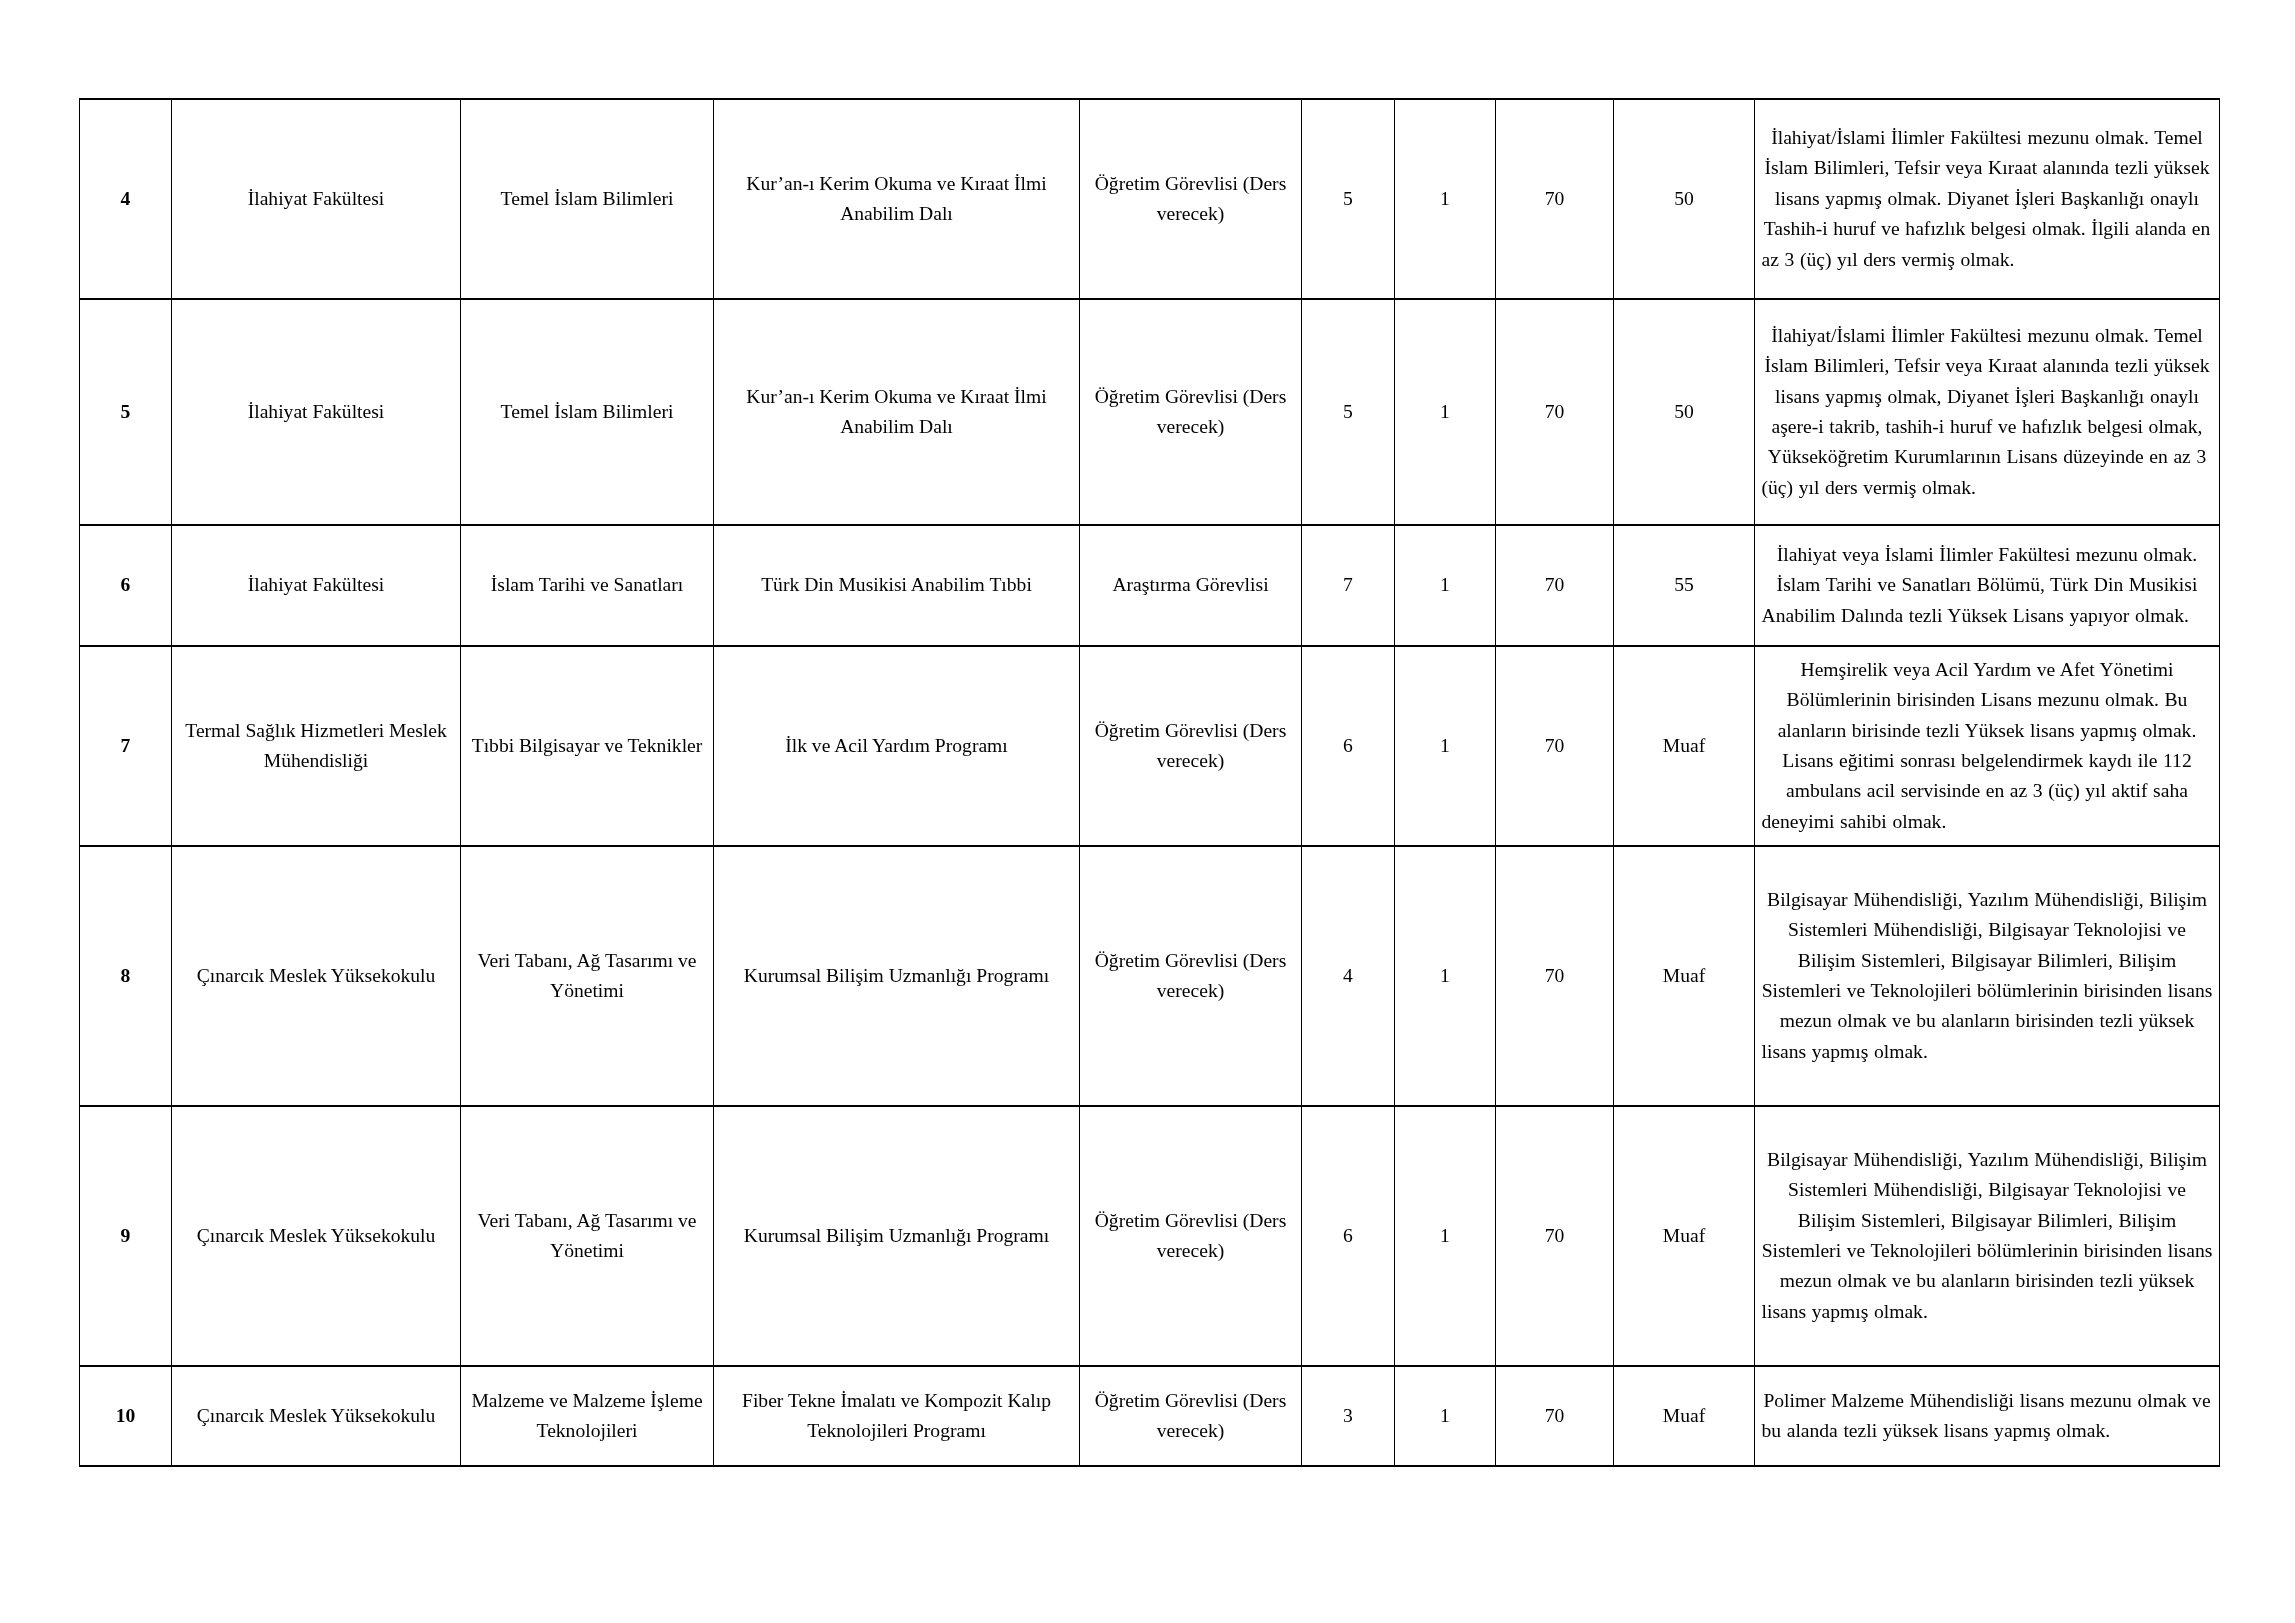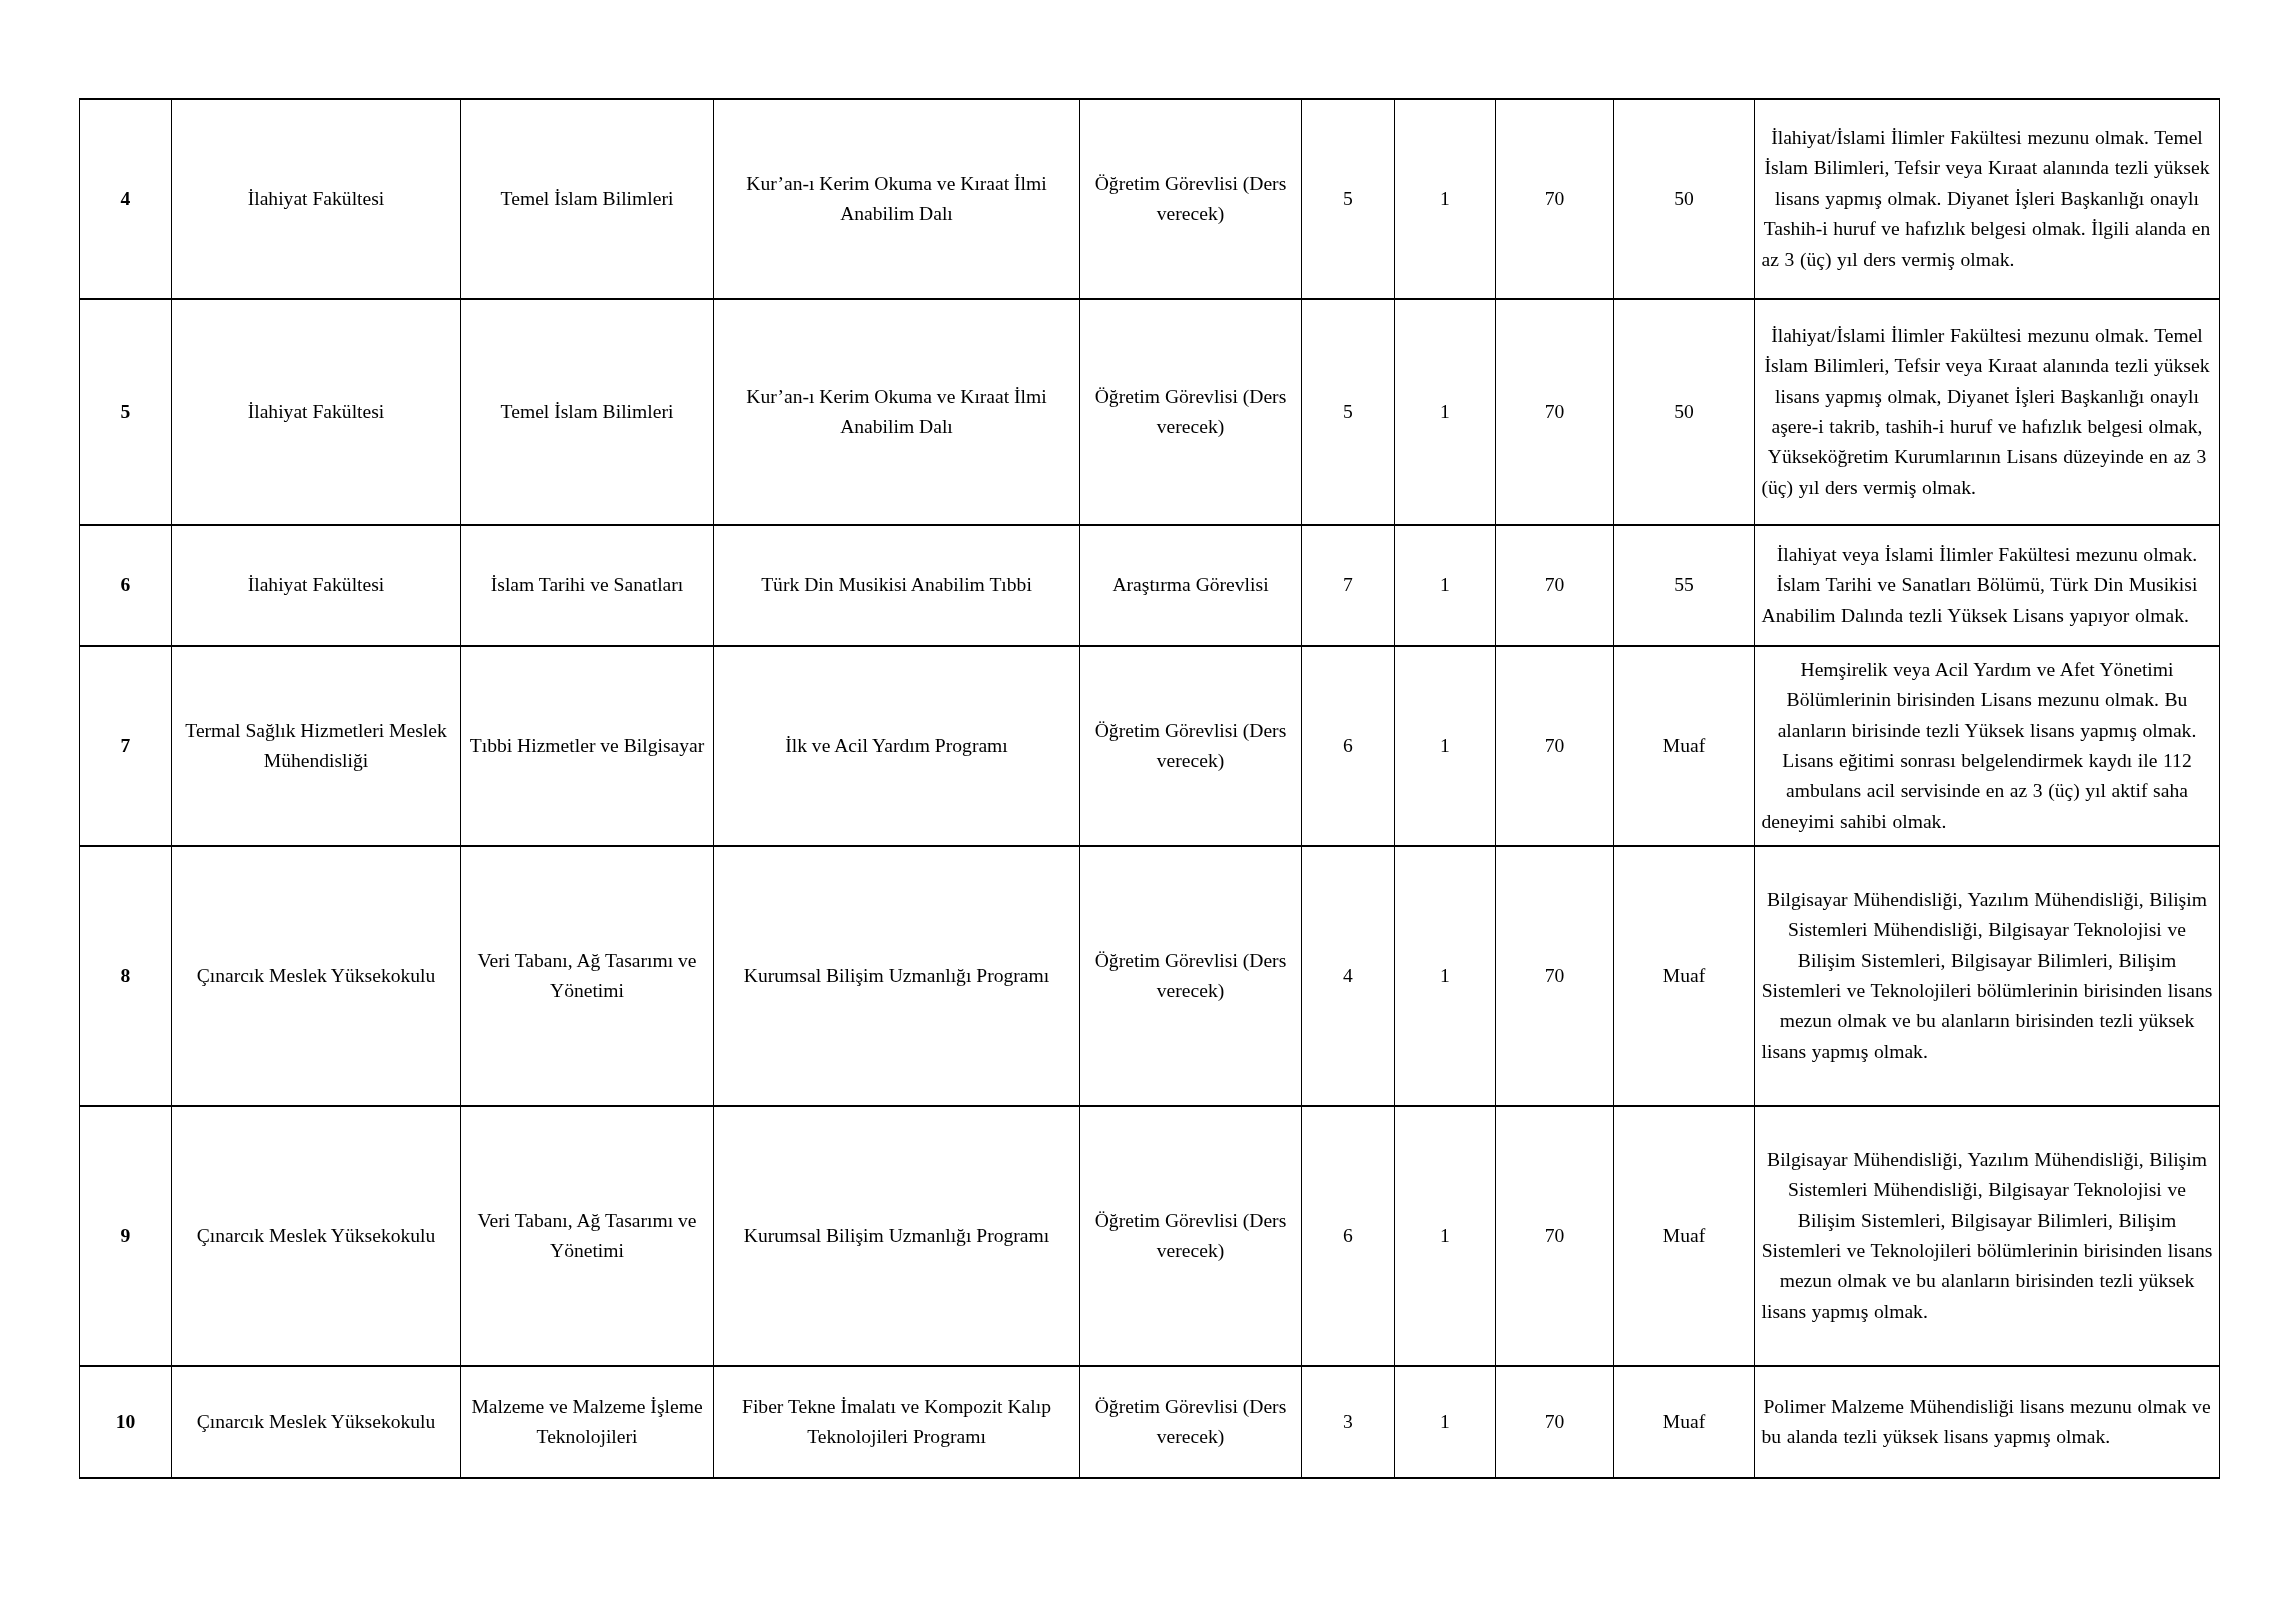--- a/index.html
+++ b/index.html
@@ -37,21 +37,21 @@
     overflow: hidden;
     word-wrap: break-word;
   }
   
   tbody tr:nth-child(1) { height: 200px; }
   tbody tr:nth-child(2) { height: 226px; }
   tbody tr:nth-child(3) { height: 121px; }
   tbody tr:nth-child(4) { height: 200px; }
   tbody tr:nth-child(5) { height: 260px; }
   tbody tr:nth-child(6) { height: 260px; }
-  tbody tr:nth-child(7) { height: 112px; }
+  tbody tr:nth-child(7) { height: 100px; }
 
   td.c-no {
     font-weight: bold;
     font-size: 20px;
   }
   td.c-faculty  { padding: 2.6px 26px; }
   td.c-dept     { padding: 2.6px 19.6px; margin-top: 45px; }
   td.c-program  { padding: 2.6px 44px; }
   td.c-position { padding: 2.6px 26px; }
   td.c-req {
@@ -114,21 +114,21 @@
     <td class="c-position">Araştırma Görevlisi</td>
     <td class="c-quota">7</td>
     <td class="c-count">1</td>
     <td class="c-ales">70</td>
     <td class="c-score">55</td>
     <td class="c-req">İlahiyat veya İslami İlimler Fakültesi mezunu olmak. İslam Tarihi ve Sanatları Bölümü, Türk Din Musikisi Anabilim Dalında tezli Yüksek Lisans yapıyor olmak.</td>
   </tr>
       <tr>
     <td class="c-no">7</td>
     <td class="c-faculty">Termal Sağlık Hizmetleri Meslek Mühendisliği</td>
-    <td class="c-dept">Tıbbi Hizmetler ve Bilgisayar</td>
+    <td class="c-dept">Tıbbi Bilgisayar ve Teknikler</td>
     <td class="c-program">İlk ve Acil Yardım Programı</td>
     <td class="c-position">Öğretim Görevlisi (Ders verecek)</td>
     <td class="c-quota">6</td>
     <td class="c-count">1</td>
     <td class="c-ales">70</td>
     <td class="c-score">Muaf</td>
     <td class="c-req">Hemşirelik veya Acil Yardım ve Afet Yönetimi Bölümlerinin birisinden Lisans mezunu olmak. Bu alanların birisinde tezli Yüksek lisans yapmış olmak. Lisans eğitimi sonrası belgelendirmek kaydı ile 112 ambulans acil servisinde en az 3 (üç) yıl aktif saha deneyimi sahibi olmak.</td>
   </tr>
       <tr>
     <td class="c-no">8</td>

